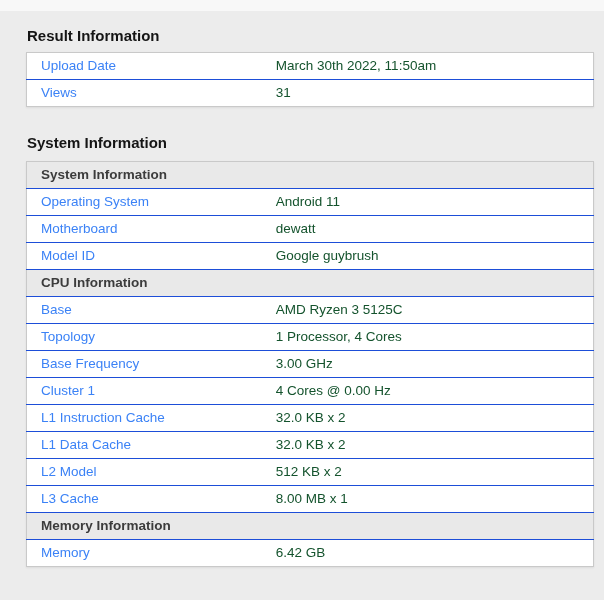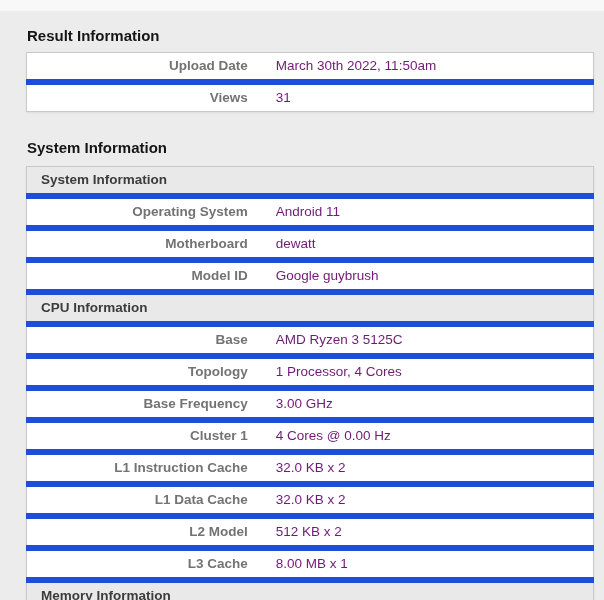--- a/index.html
+++ b/index.html
@@ -34,36 +34,35 @@
     width: 100%;
     border-collapse: collapse;
     background: #ffffff;
     border: 1px solid #c9c9c9;
     box-shadow: 0 1px 2px rgba(0,0,0,0.07);
   }
   table.info-table td {
     padding: 6px 14px;
     font-size: 13.5px;
     line-height: 14px;
-    border-top: 6px solid #1d4ed8;
+    border-top: 1px solid #1d4ed8;
     vertical-align: middle;
     white-space: nowrap;
   }
   table.info-table tr:first-child td {
     border-top: none;
   }
   td.label {
     width: 41.5%;
-    font-weight: 700;
-    color: #737373;
-    text-align: right;
+    font-weight: 400;
+    color: #3b82f6;
   }
   td.value {
     font-weight: 400;
-    color: #701a75;
+    color: #14532d;
   }
   tr.section-row td {
     background: #e9e9e9;
     font-weight: 600;
     color: #3c3c3c;
   }
 </style>
 </head>
 <body>
 

